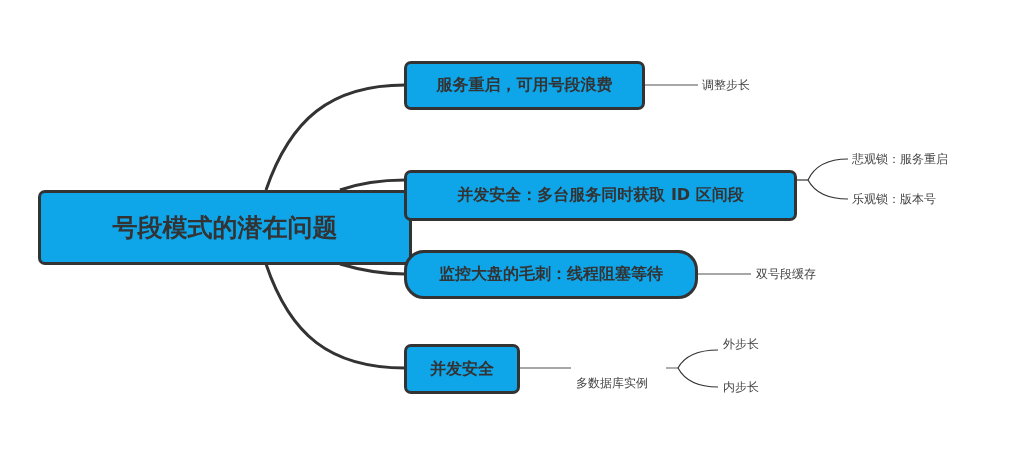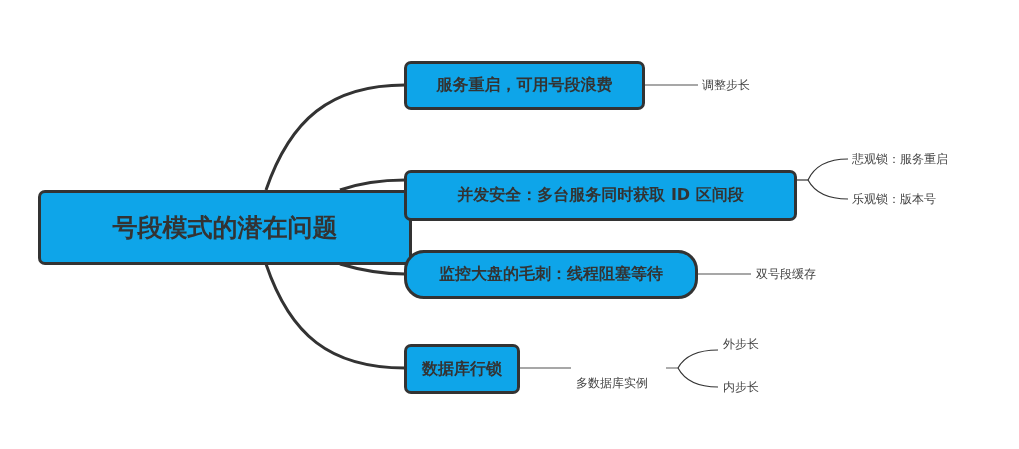--- a/index.html
+++ b/index.html
@@ -51,17 +51,17 @@
 </div>
 <div class="leaf" style="left:852px; top:152px;">悲观锁：服务重启</div>
 <div class="leaf" style="left:852px; top:192px;">乐观锁：版本号</div>
 
 <div class="node branch" style="left:404px; top:250px; width:294px; height:49px;border-radius:20px;">
   <span>监控大盘的毛刺：线程阻塞等待</span>
 </div>
 <div class="leaf" style="left:756px; top:267px;">双号段缓存</div>
 
 <div class="node branch" style="left:404px; top:344px; width:116px; height:50px;">
-  <span>数据库行锁</span>
+  <span>并发安全</span>
 </div>
 <div class="leaf" style="left:576px; top:376px;">多数据库实例</div>
 <div class="leaf" style="left:723px; top:337px;">外步长</div>
 <div class="leaf" style="left:723px; top:380px;text-align:right;">内步长</div>
 
 </body></html>

